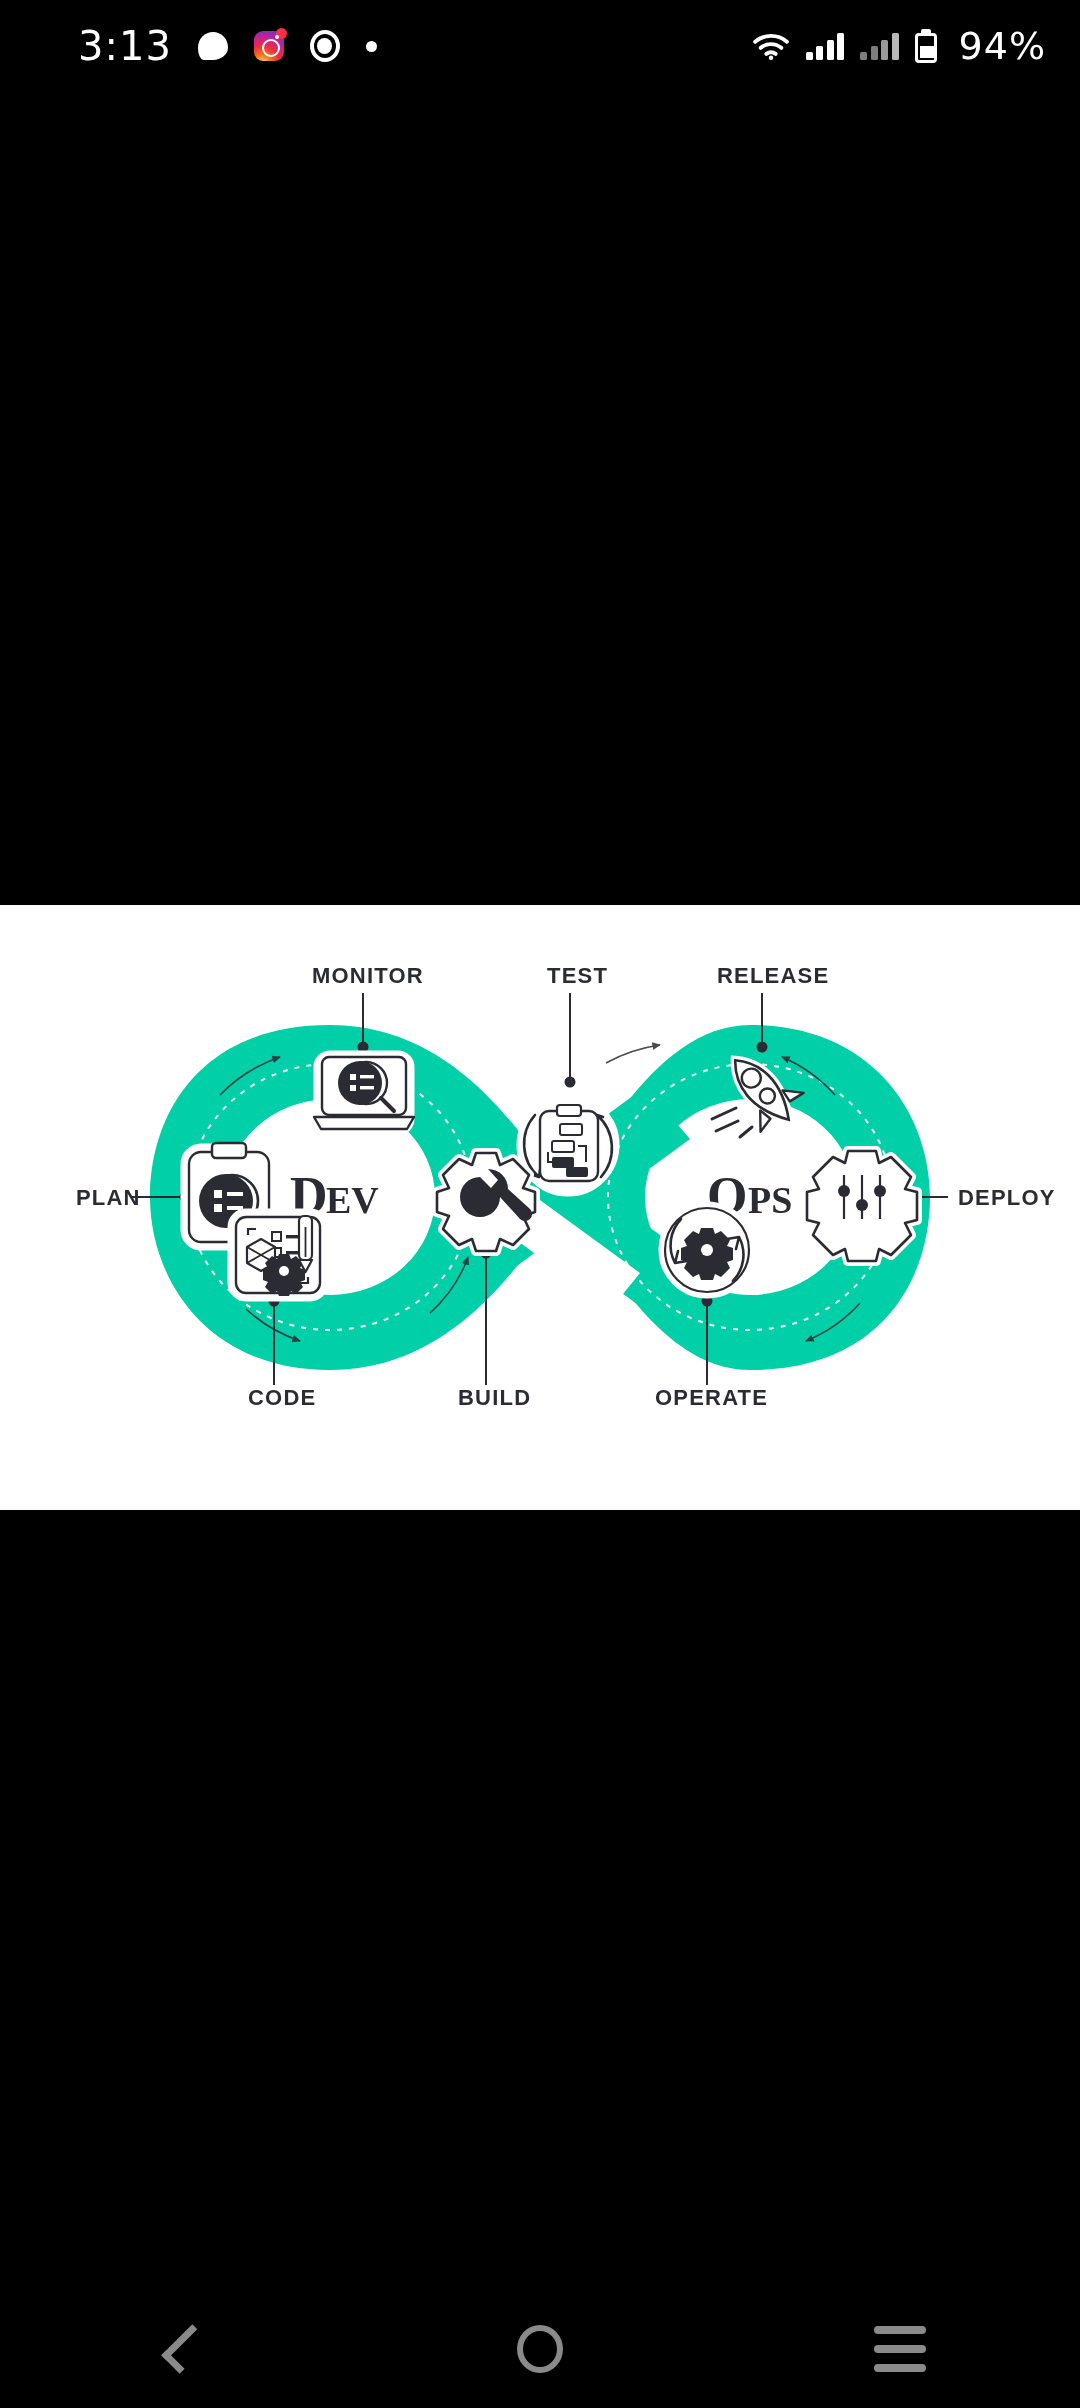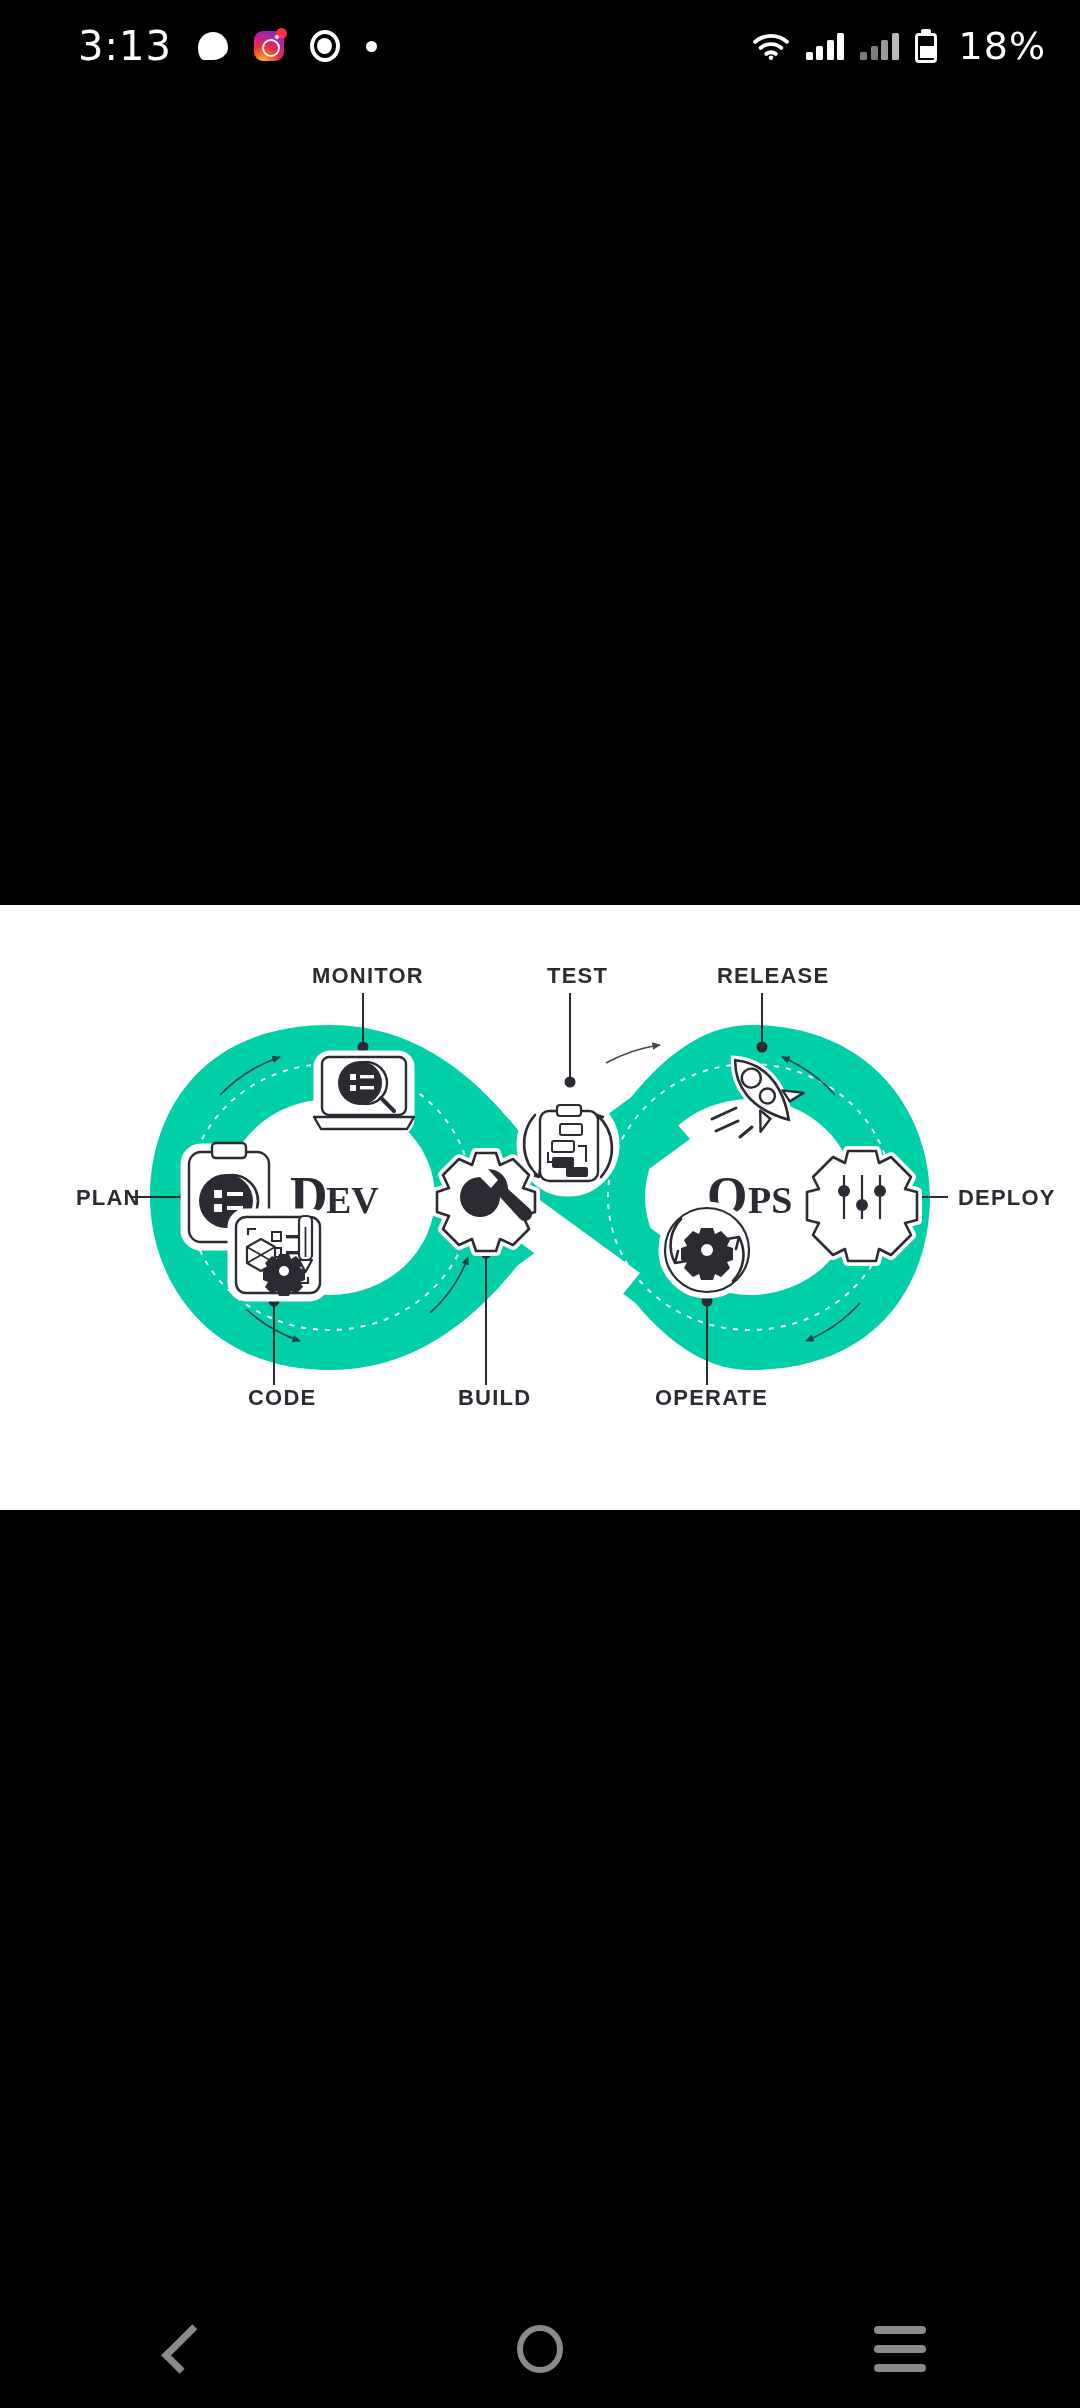--- a/index.html
+++ b/index.html
@@ -156,21 +156,21 @@
           <span class="b4"></span>
       </div>
 
       <div class="batt">
         <div class="batt-cap"></div>
         <div class="batt-body">
             <div class="batt-fill"></div>
           </div>
       </div>
 
-      <div id="battery-pct">18%</div>
+      <div id="battery-pct">94%</div>
     </div>
   </div>
 
   <div id="content-panel">
     <svg id="devops-figure" viewBox="0 0 1080 605">
 
       <g>
         <path d="M330 120
                  C 195 120, 150 215, 150 292
                  C 150 372, 205 465, 330 465

